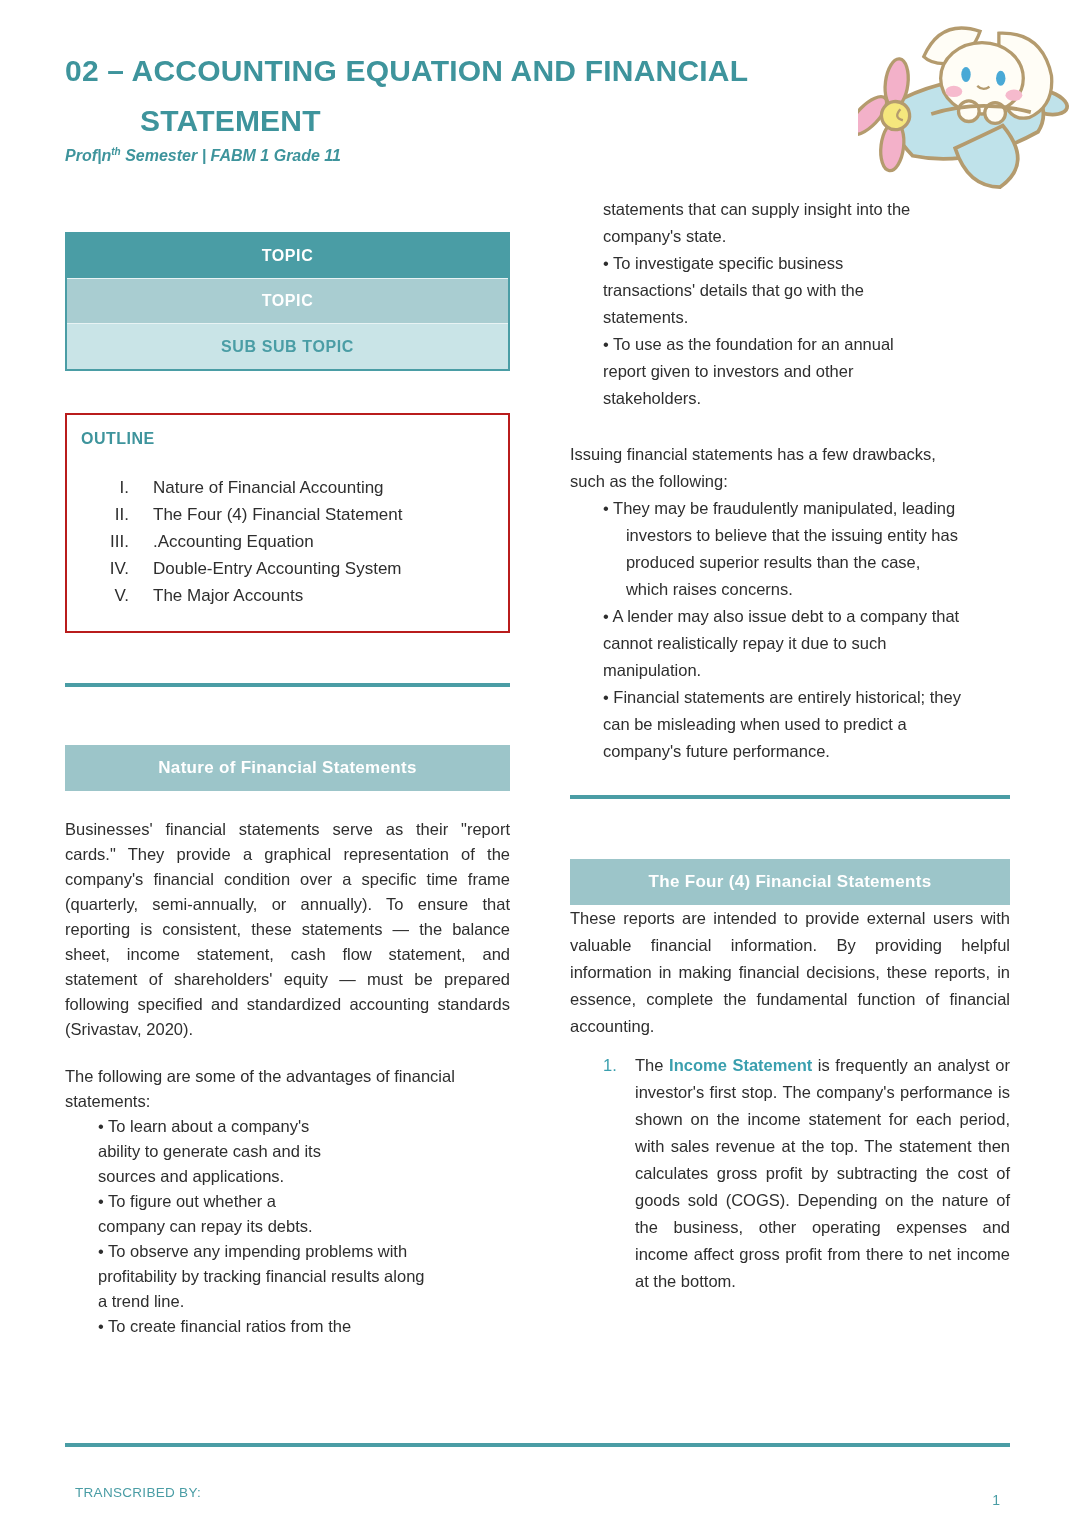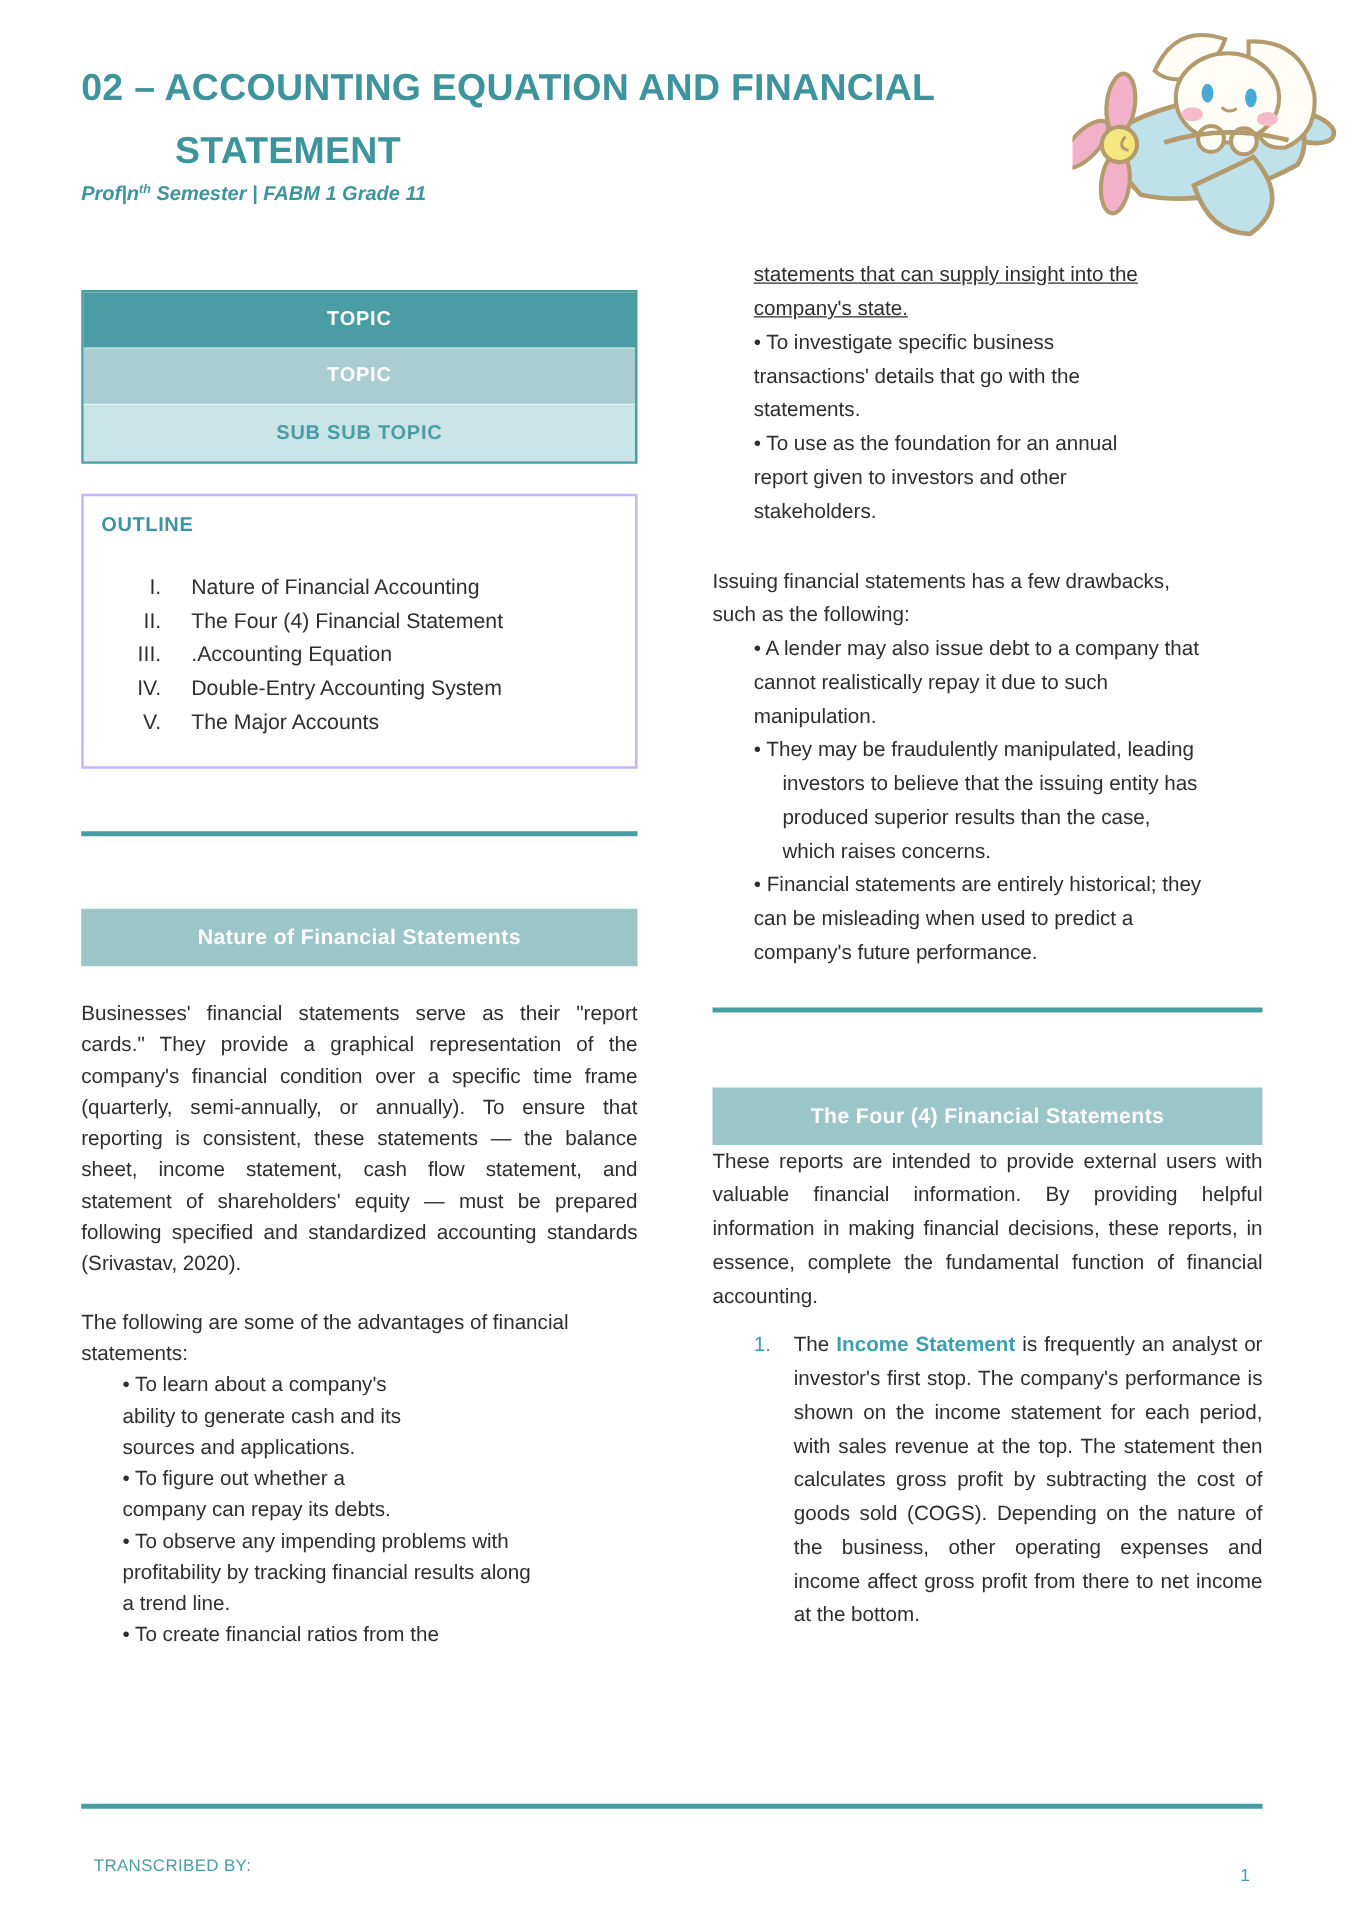--- a/index.html
+++ b/index.html
@@ -32,21 +32,21 @@
   .topic-panel { margin-top:42px; border:2px solid #4a9da5; }
   .topic-row {
     height:45px; display:flex; align-items:center; justify-content:center;
     font-weight:bold; font-size:16px; letter-spacing:0.6px;
   }
   .row-dark   { background:#4a9da5; color:#ffffff; border-bottom:1px solid #e8f3f4; }
   .row-medium { background:#a9cdd1; color:#ffffff; border-bottom:1px solid #e8f3f4; }
   .row-light  { background:#c9e4e7; color:#4a9da5; }
 
   
-  .outline-box { margin-top:24px; border:2px solid #c4b5fd; padding:15px 14px 22px 14px; }
+  .outline-box { margin-top:42px; border:2px solid #b91c1c; padding:15px 14px 22px 14px; }
   .outline-title { color:#3e949c; font-weight:bold; font-size:16px; letter-spacing:0.5px; }
   .outline-list { margin-top:26px; font-size:17px; line-height:27px; color:#2e2e2e; }
   .outline-item { display:flex; }
   .outline-num { width:48px; text-align:right; flex:none; }
   .outline-text { margin-left:24px; }
 
   
   .divider { height:4px; background:#4a9da5; }
   .col-left  .divider { margin-top:50px; }
   .col-right .divider { margin-top:30px; }
@@ -59,21 +59,21 @@
   .col-right .section-header { margin-top:60px; }
 
   .body-text { font-size:16.5px; line-height:25px; }
   .col-right .body-text { line-height:27px; }
   .just { text-align:justify; }
   .preline { white-space:pre-line; }
   .indent { padding-left:33px; }
 
   .para-lead { margin-top:26px; }
   .adv-intro { margin-top:22px; }
-  .cont-block { margin-top:17px;text-decoration:underline; }
+  .cont-block { margin-top:6px; }
   .drawbacks-intro { margin-top:29px; }
   .para-four { }
 
   .numbered-item { margin-top:12px; display:flex; padding-left:33px; }
   .numbered-item .num { width:32px; flex:none; color:#3a9fae; }
   .numbered-item .num-text { flex:1; text-align:justify; }
   .hl-teal { color:#3a9fae; font-weight:bold; }
 
   
   .footer-rule { position:absolute; left:65px; top:1443px; width:945px; height:4px; background:#4a9da5; }
@@ -184,27 +184,27 @@
       <div class="body-text preline indent">• To investigate specific business
 transactions' details that go with the
 statements.</div>
       <div class="body-text preline indent">• To use as the foundation for an annual
 report given to investors and other
 stakeholders.</div>
 
       <div class="body-text preline drawbacks-intro">Issuing financial statements has a few drawbacks,
 such as the following:</div>
 
-      <div class="body-text preline indent">• A lender may also issue debt to a company that
-cannot realistically repay it due to such
-manipulation.</div>
       <div class="body-text preline indent">• They may be fraudulently manipulated, leading
 &nbsp;&nbsp;&nbsp;&nbsp;&nbsp;investors to believe that the issuing entity has
 &nbsp;&nbsp;&nbsp;&nbsp;&nbsp;produced superior results than the case,
 &nbsp;&nbsp;&nbsp;&nbsp;&nbsp;which raises concerns.</div>
+      <div class="body-text preline indent">• A lender may also issue debt to a company that
+cannot realistically repay it due to such
+manipulation.</div>
       <div class="body-text preline indent">• Financial statements are entirely historical; they
 can be misleading when used to predict a
 company's  future performance.</div>
 
       <div class="divider"></div>
 
       <div class="section-header">The Four (4) Financial Statements</div>
 
       <div class="body-text just para-four">These reports are intended to provide external users with valuable financial information. By providing helpful  information in making financial decisions, these reports, in essence, complete the fundamental function of  financial accounting.</div>
 

